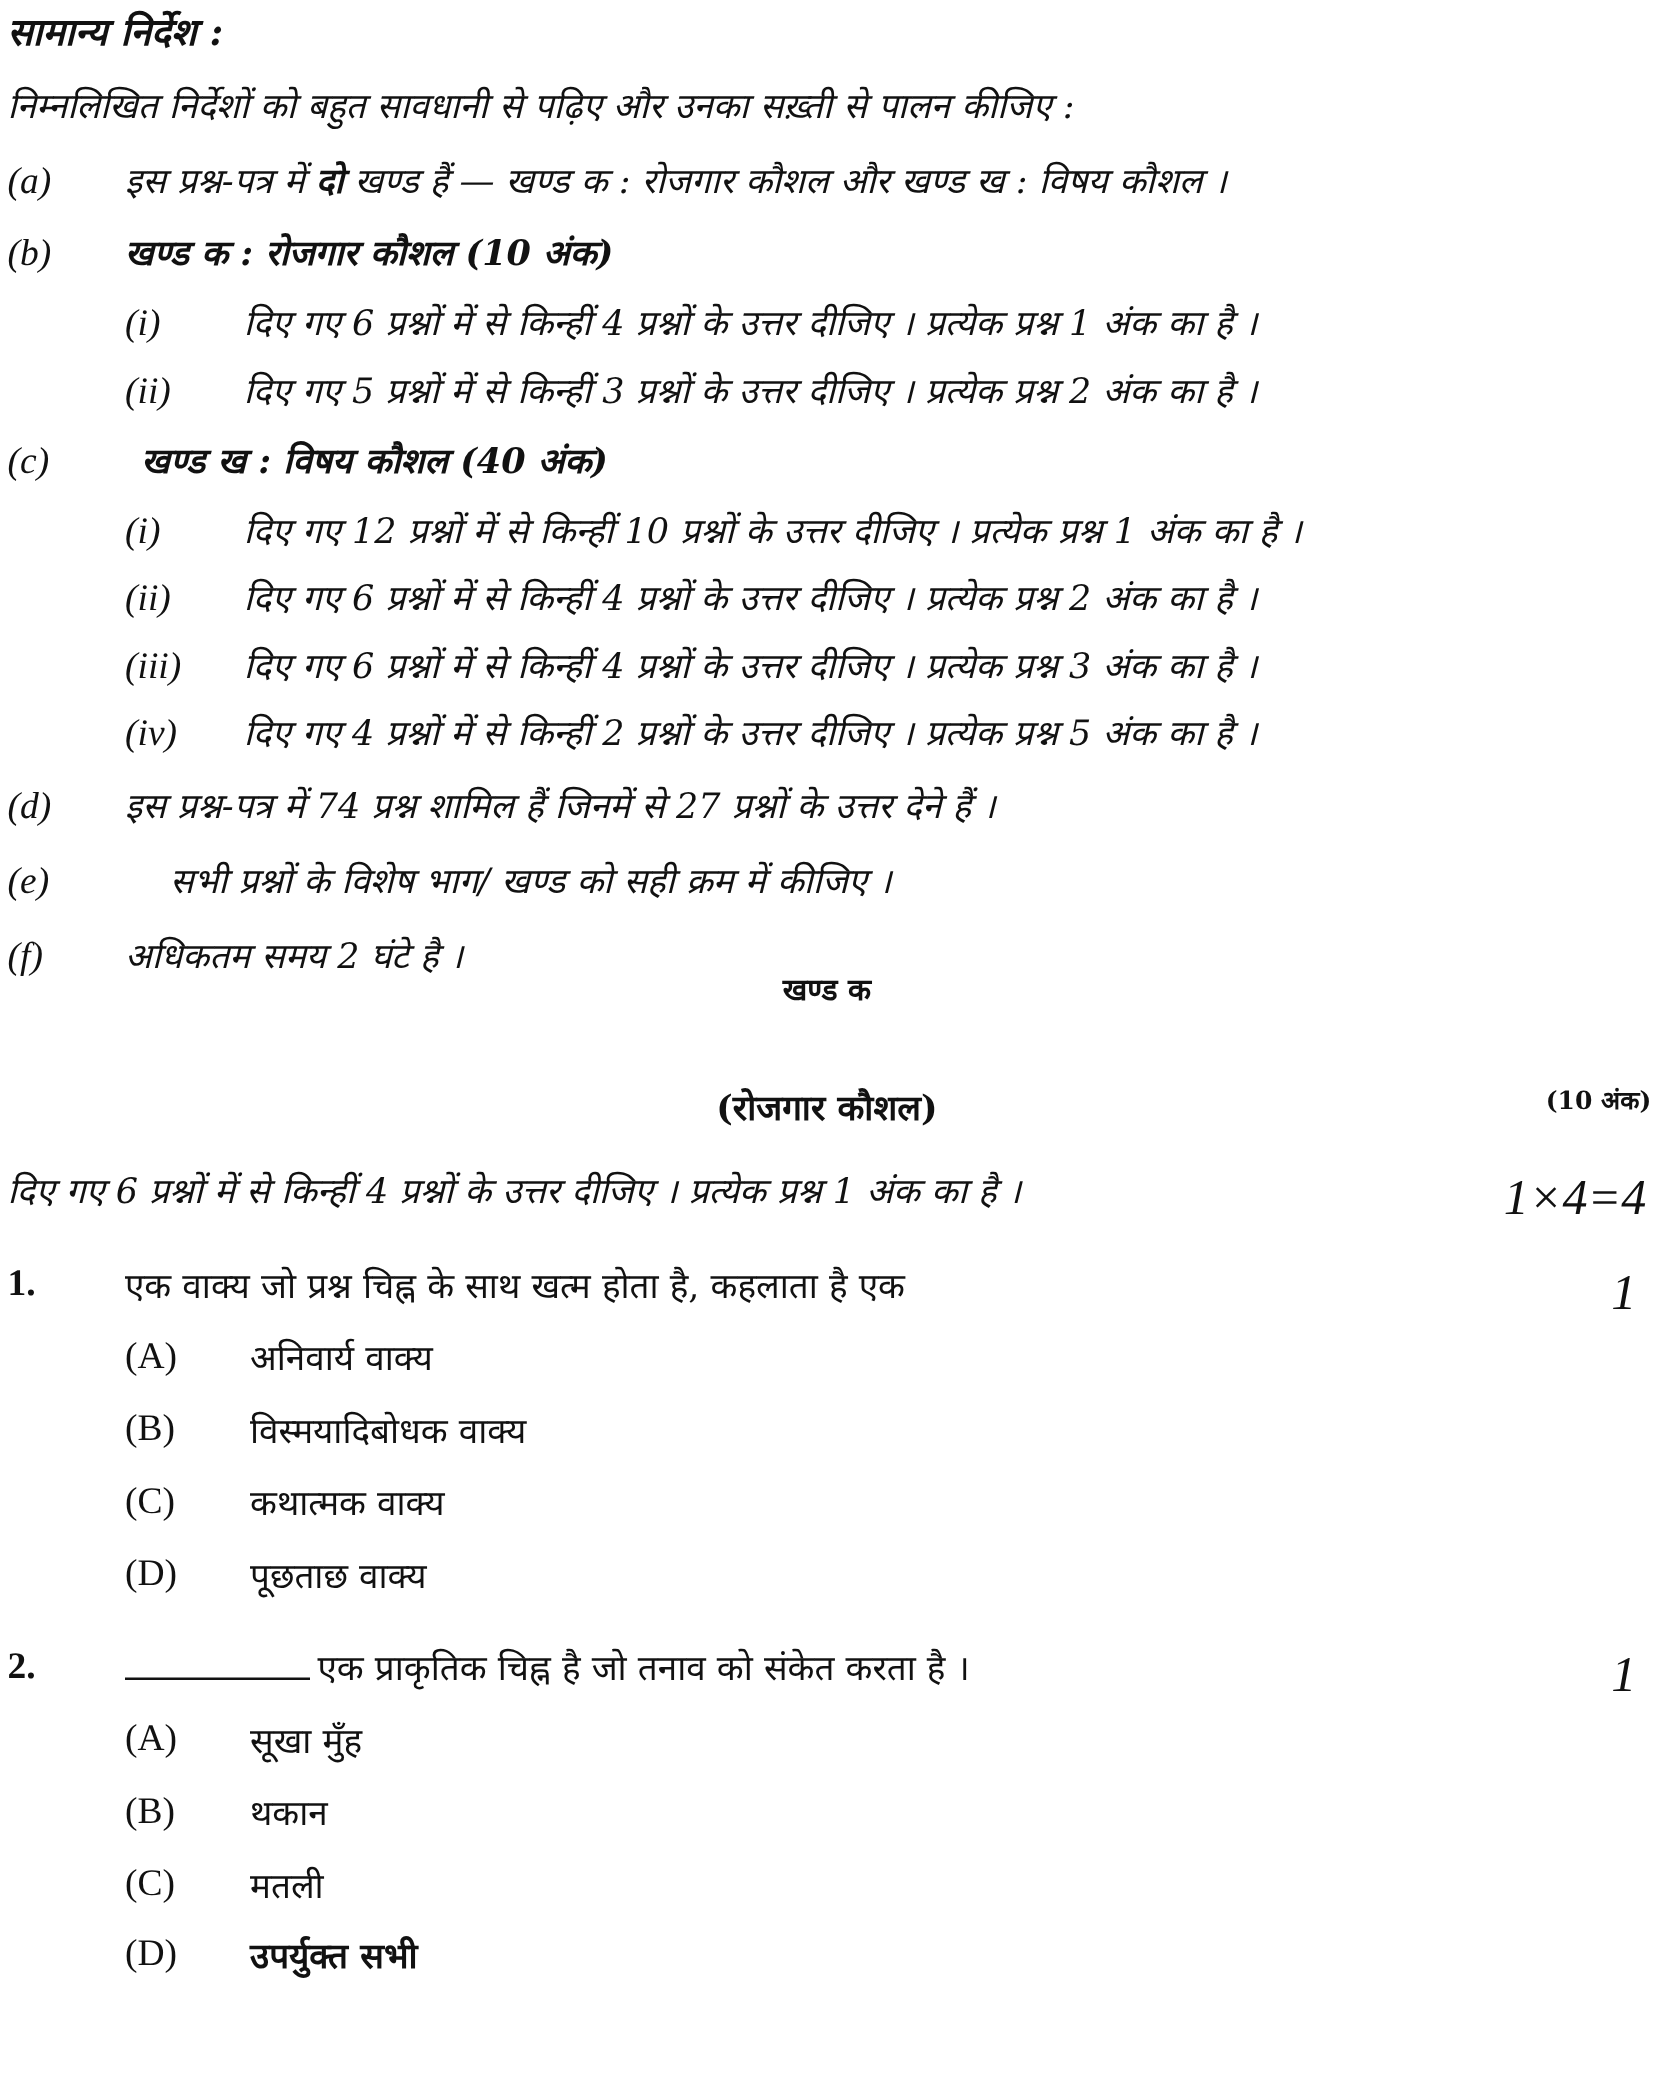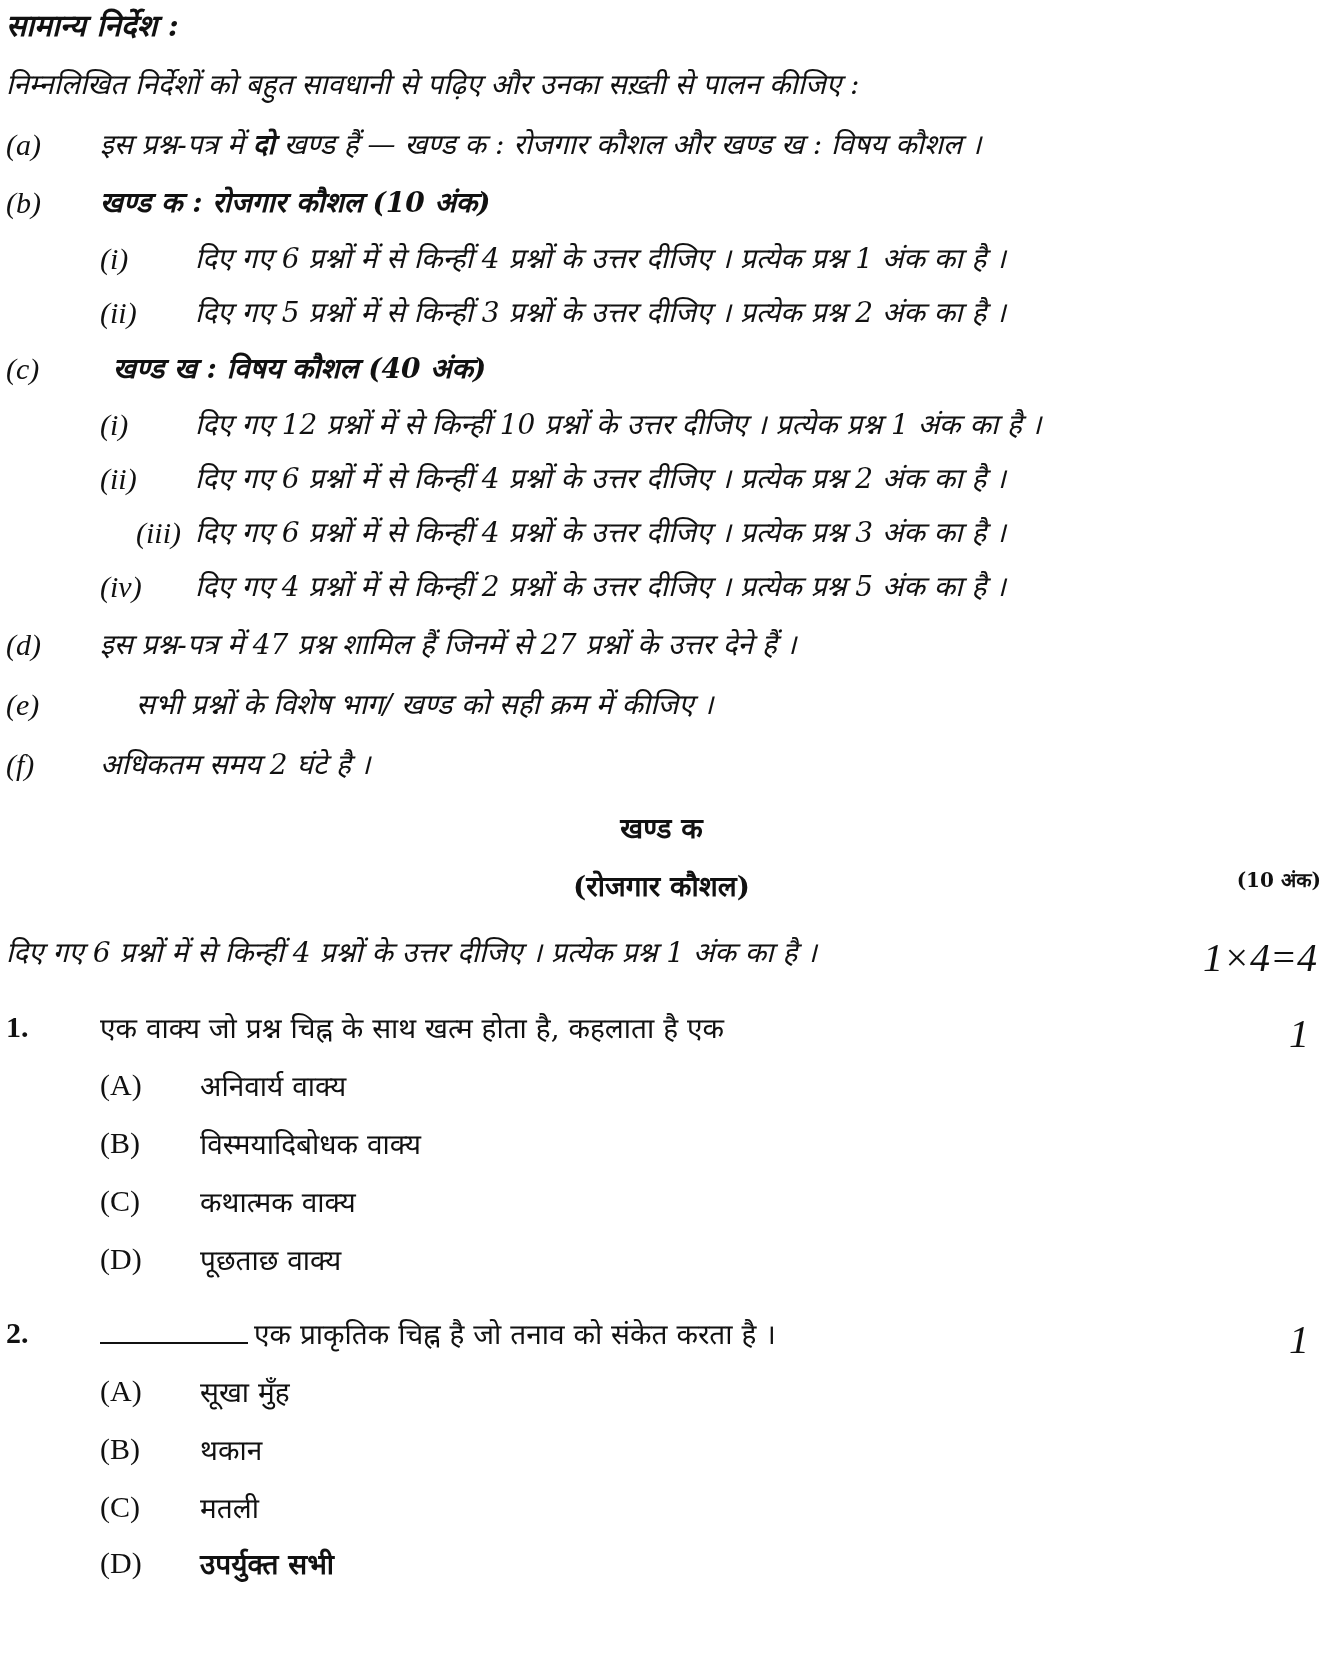--- a/index.html
+++ b/index.html
@@ -36,33 +36,33 @@
 <div class="abs instr it" style="left:195px; top:238px;">दिए गए 6 प्रश्नों में से किन्हीं 4 प्रश्नों के उत्तर दीजिए । प्रत्येक प्रश्न 1 अंक का है ।</div>
 <div class="abs lbl" style="left:100px; top:296px;">(ii)</div>
 <div class="abs instr it" style="left:195px; top:292px;">दिए गए 5 प्रश्नों में से किन्हीं 3 प्रश्नों के उत्तर दीजिए । प्रत्येक प्रश्न 2 अंक का है ।</div>
 
 <div class="abs lbl" style="left:6px; top:352px;">(c)</div>
 <div class="abs instr it b" style="left:113px; top:348px;">खण्ड ख : विषय कौशल (40 अंक)</div>
 <div class="abs lbl" style="left:100px; top:408px;">(i)</div>
 <div class="abs instr it" style="left:195px; top:404px;">दिए गए 12 प्रश्नों में से किन्हीं 10 प्रश्नों के उत्तर दीजिए । प्रत्येक प्रश्न 1 अंक का है ।</div>
 <div class="abs lbl" style="left:100px; top:462px;">(ii)</div>
 <div class="abs instr it" style="left:195px; top:458px;">दिए गए 6 प्रश्नों में से किन्हीं 4 प्रश्नों के उत्तर दीजिए । प्रत्येक प्रश्न 2 अंक का है ।</div>
-<div class="abs lbl" style="left:100px; top:516px;margin-left:36px;">(iii)</div>
+<div class="abs lbl" style="left:100px; top:516px;">(iii)</div>
 <div class="abs instr it" style="left:195px; top:512px;">दिए गए 6 प्रश्नों में से किन्हीं 4 प्रश्नों के उत्तर दीजिए । प्रत्येक प्रश्न 3 अंक का है ।</div>
 <div class="abs lbl" style="left:100px; top:570px;">(iv)</div>
 <div class="abs instr it" style="left:195px; top:566px;">दिए गए 4 प्रश्नों में से किन्हीं 2 प्रश्नों के उत्तर दीजिए । प्रत्येक प्रश्न 5 अंक का है ।</div>
 
 <div class="abs lbl" style="left:6px; top:628px;">(d)</div>
-<div class="abs instr it" style="left:100px; top:624px;">इस प्रश्न-पत्र में 47 प्रश्न शामिल हैं जिनमें से 27 प्रश्नों के उत्तर देने हैं ।</div>
+<div class="abs instr it" style="left:100px; top:624px;">इस प्रश्न-पत्र में 74 प्रश्न शामिल हैं जिनमें से 27 प्रश्नों के उत्तर देने हैं ।</div>
 <div class="abs lbl" style="left:6px; top:688px;">(e)</div>
 <div class="abs instr it" style="left:100px; top:684px;margin-left:36px;">सभी प्रश्नों के विशेष भाग/ खण्ड को सही क्रम में कीजिए ।</div>
 <div class="abs lbl" style="left:6px; top:748px;">(f)</div>
 <div class="abs instr it" style="left:100px; top:744px;">अधिकतम समय 2 घंटे है ।</div>
 
-<div class="abs center b" style="top:808px; font-size:28px;">खण्ड क</div>
+<div class="abs center b" style="top:774px; font-size:24px;">खण्ड क</div>
 <div class="abs center b" style="top:866px; font-size:28px;">(रोजगार कौशल)</div>
 <div class="abs b" style="right:2px; top:866px; font-size:20px;">(10 अंक)</div>
 
 <div class="abs instr it" style="left:6px; top:932px;">दिए गए 6 प्रश्नों में से किन्हीं 4 प्रश्नों के उत्तर दीजिए । प्रत्येक प्रश्न 1 अंक का है ।</div>
 <div class="abs marks" style="right:6px; top:934px;">1×4=4</div>
 
 <div class="abs qnum" style="left:6px; top:1010px;">1.</div>
 <div class="abs q" style="left:100px; top:1008px;">एक वाक्य जो प्रश्न चिह्न के साथ खत्म होता है, कहलाता है एक</div>
 <div class="abs marks" style="right:14px; top:1010px;">1</div>
 

